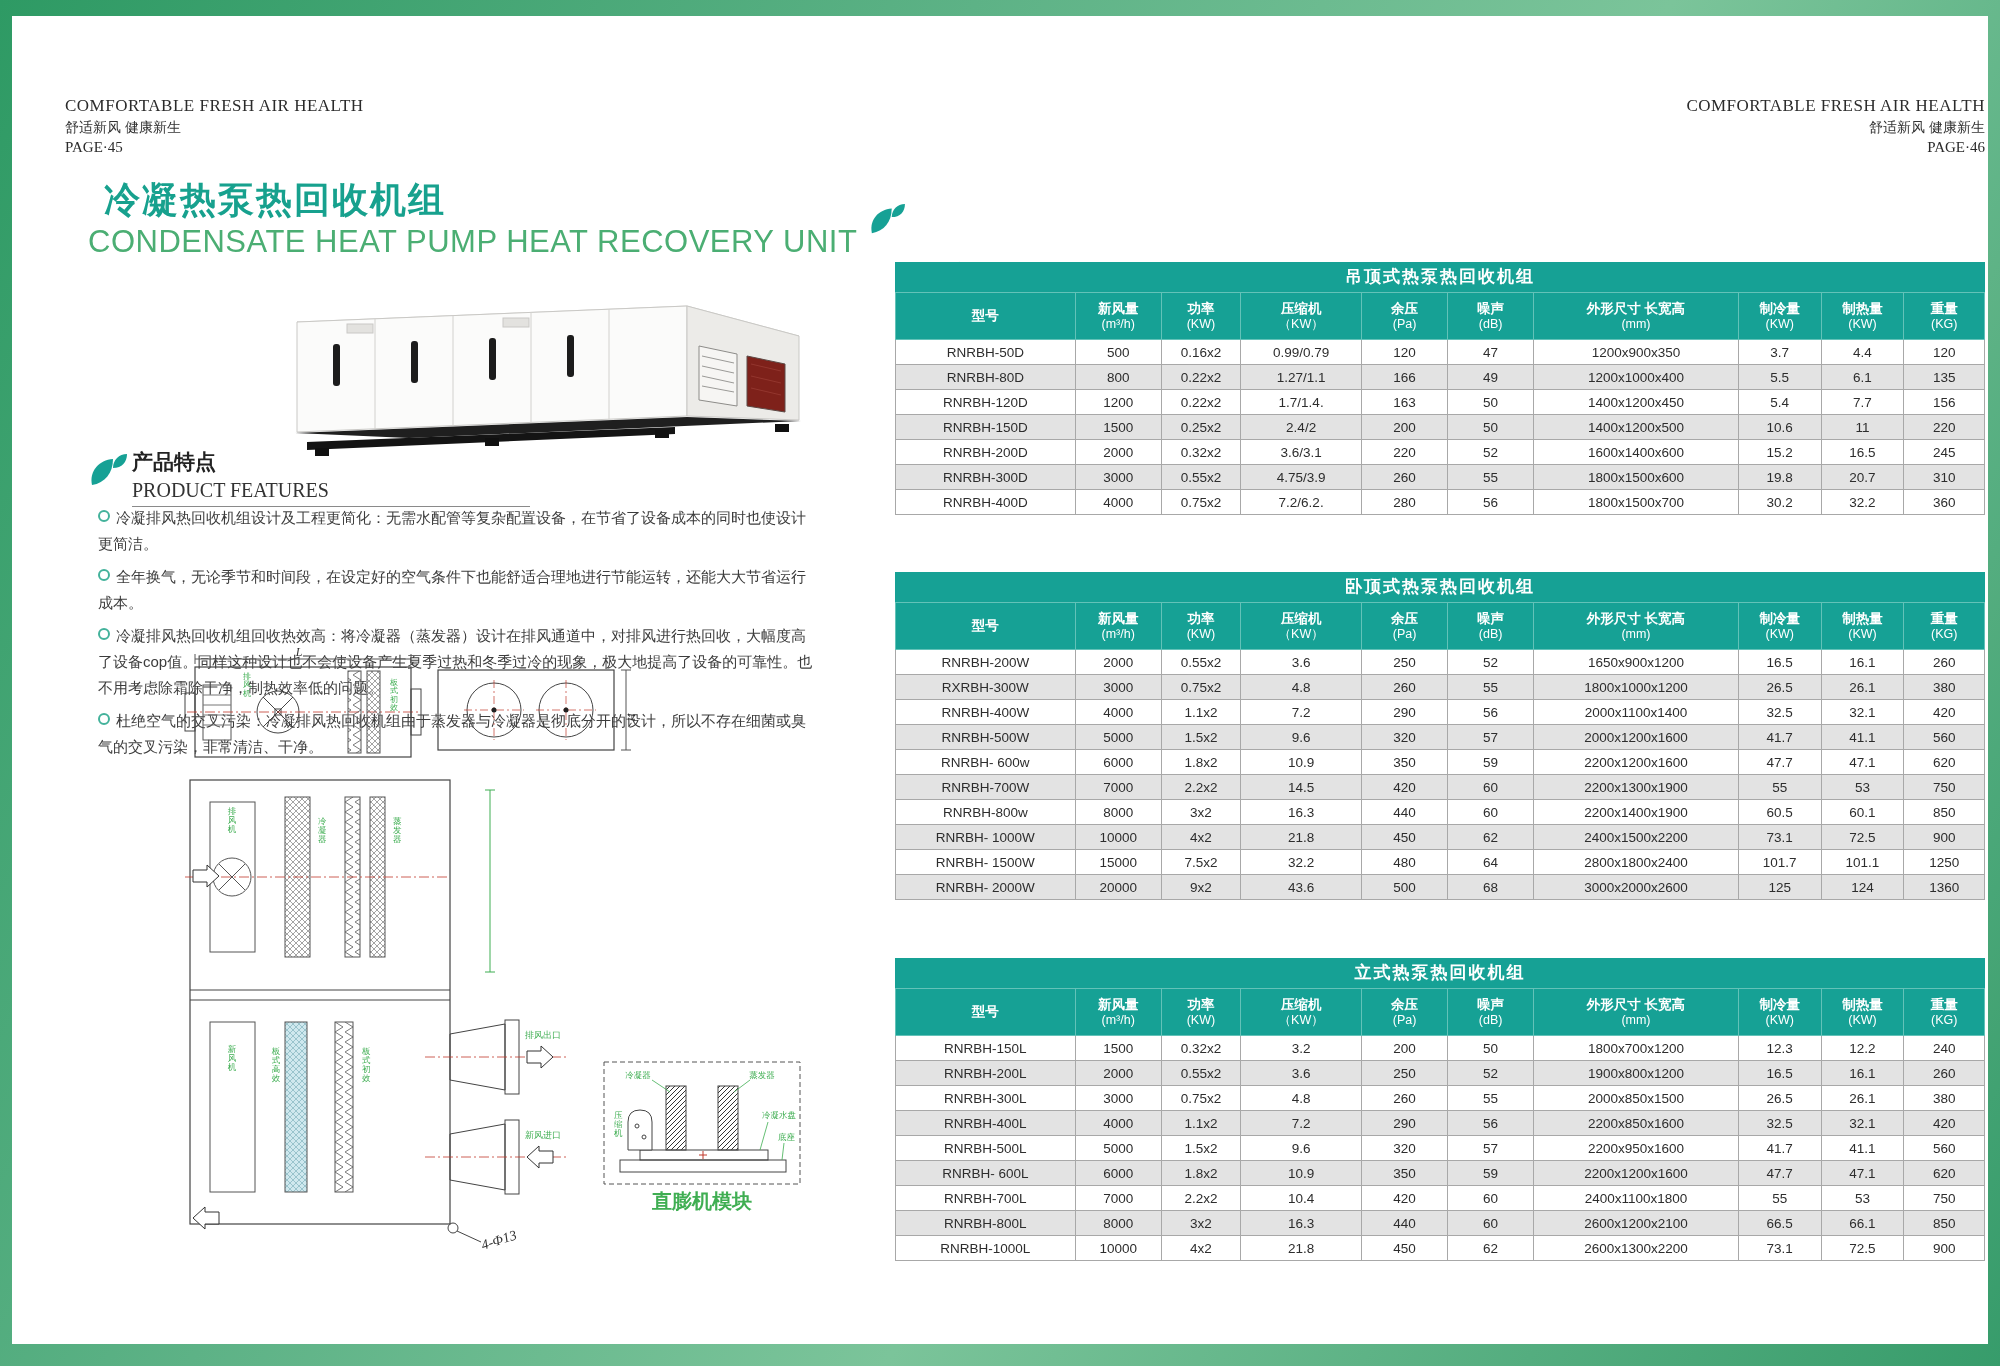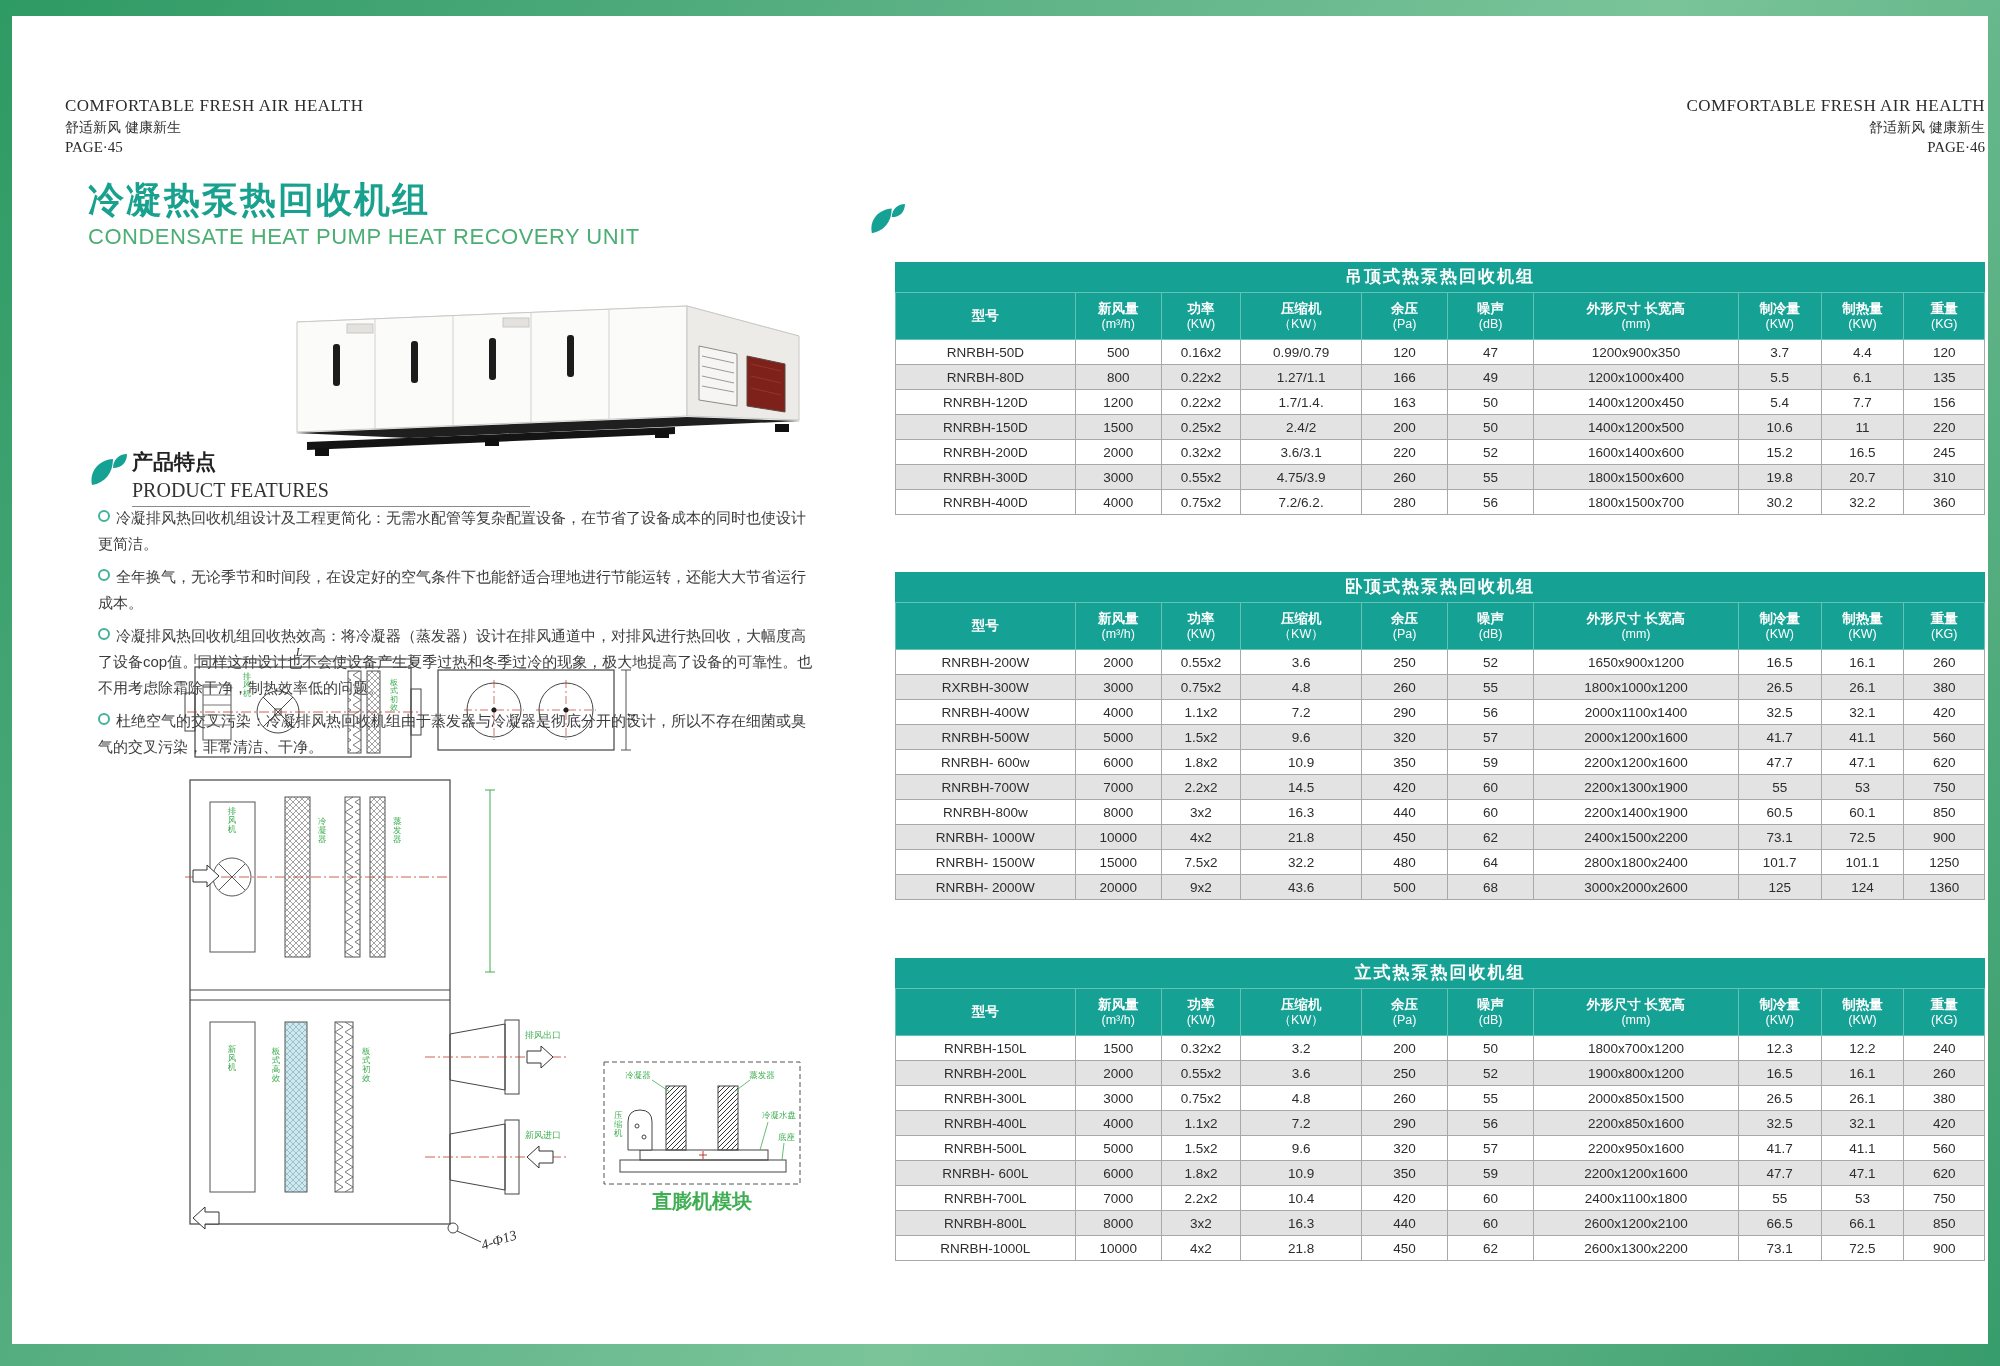--- a/index.html
+++ b/index.html
@@ -8,21 +8,21 @@
   .page{position:absolute;left:12px;top:16px;right:12px;bottom:22px;background:#ffffff;}
   .abs{position:absolute;}
   
   .hdr{font-family:"Liberation Serif",serif;color:#2b2b2b;line-height:1.35;}
   .hdr .l1{font-size:17px;letter-spacing:.5px;}
   .hdr .l2{font-size:14px;font-family:"Liberation Sans",sans-serif;color:#333;}
   .hdr .l3{font-size:15px;}
   .hdr-r{text-align:right;}
   
   .main-title{font-size:36px;font-weight:bold;color:#17a18e;letter-spacing:2px;}
-  .sub-title{font-size:22px;color:#4bae73;letter-spacing:.5px;}
+  .sub-title{font-size:31px;color:#4bae73;letter-spacing:.5px;}
   .sec-head{position:relative;}
   .sec-head .cn{font-size:21px;font-weight:bold;color:#222;}
   .sec-head .en{font-size:20px;font-family:"Liberation Serif",serif;color:#333;margin-top:3px;}
   .feat-underline{border-bottom:1px solid #8a8a8a;padding-bottom:4px;width:398px;}
   .bullets{width:718px;}
   .bullet{font-size:15px;color:#3c3c3c;line-height:26px;margin-bottom:7px;}
   .bmark{display:inline-block;width:8px;height:8px;border:2px solid #43b29b;border-radius:50%;margin-right:6px;position:relative;top:-1px;}
   
   .spec{position:absolute;left:895px;width:1090px;}
   .tbl-title{height:30px;line-height:30px;background:#16a195;color:#fff;font-weight:bold;font-size:17px;text-align:center;letter-spacing:2px;}
@@ -41,21 +41,21 @@
 
 <div class="frame">
   <div class="page"></div>
 
   <div class="abs hdr" style="left:65px;top:95px;">
     <div class="l1">COMFORTABLE FRESH AIR HEALTH</div>
     <div class="l2">舒适新风 健康新生</div>
     <div class="l3">PAGE·45</div>
   </div>
 
-  <div class="abs main-title" style="left:88px;top:176px;">冷凝热泵热回收机组</div>
+  <div class="abs main-title" style="left:104px;top:176px;">冷凝热泵热回收机组</div>
   <div class="abs sub-title" style="left:88px;top:224px;">CONDENSATE HEAT PUMP HEAT RECOVERY UNIT</div>
 
   <svg class="abs" style="left:255px;top:266px;" width="580" height="192" viewBox="0 0 580 192">
     <polygon points="42,56 432,40 544,70 152,88" fill="#f2f1ef" stroke="#d7d6d3" stroke-width="1"></polygon>
     <polygon points="42,56 432,40 432,150 42,166" fill="#fbfbfa" stroke="#c9c8c5" stroke-width="1"></polygon>
     <line x1="120" y1="53" x2="120" y2="163" stroke="#d2d1ce"></line>
       <line x1="198" y1="50" x2="198" y2="160" stroke="#d2d1ce"></line>
     <line x1="276" y1="46" x2="276" y2="157" stroke="#d2d1ce"></line>
       <line x1="354" y1="43" x2="354" y2="153" stroke="#d2d1ce"></line>
     <rect x="78" y="78" width="7" height="42" rx="3" fill="#1c1c1c"></rect>

